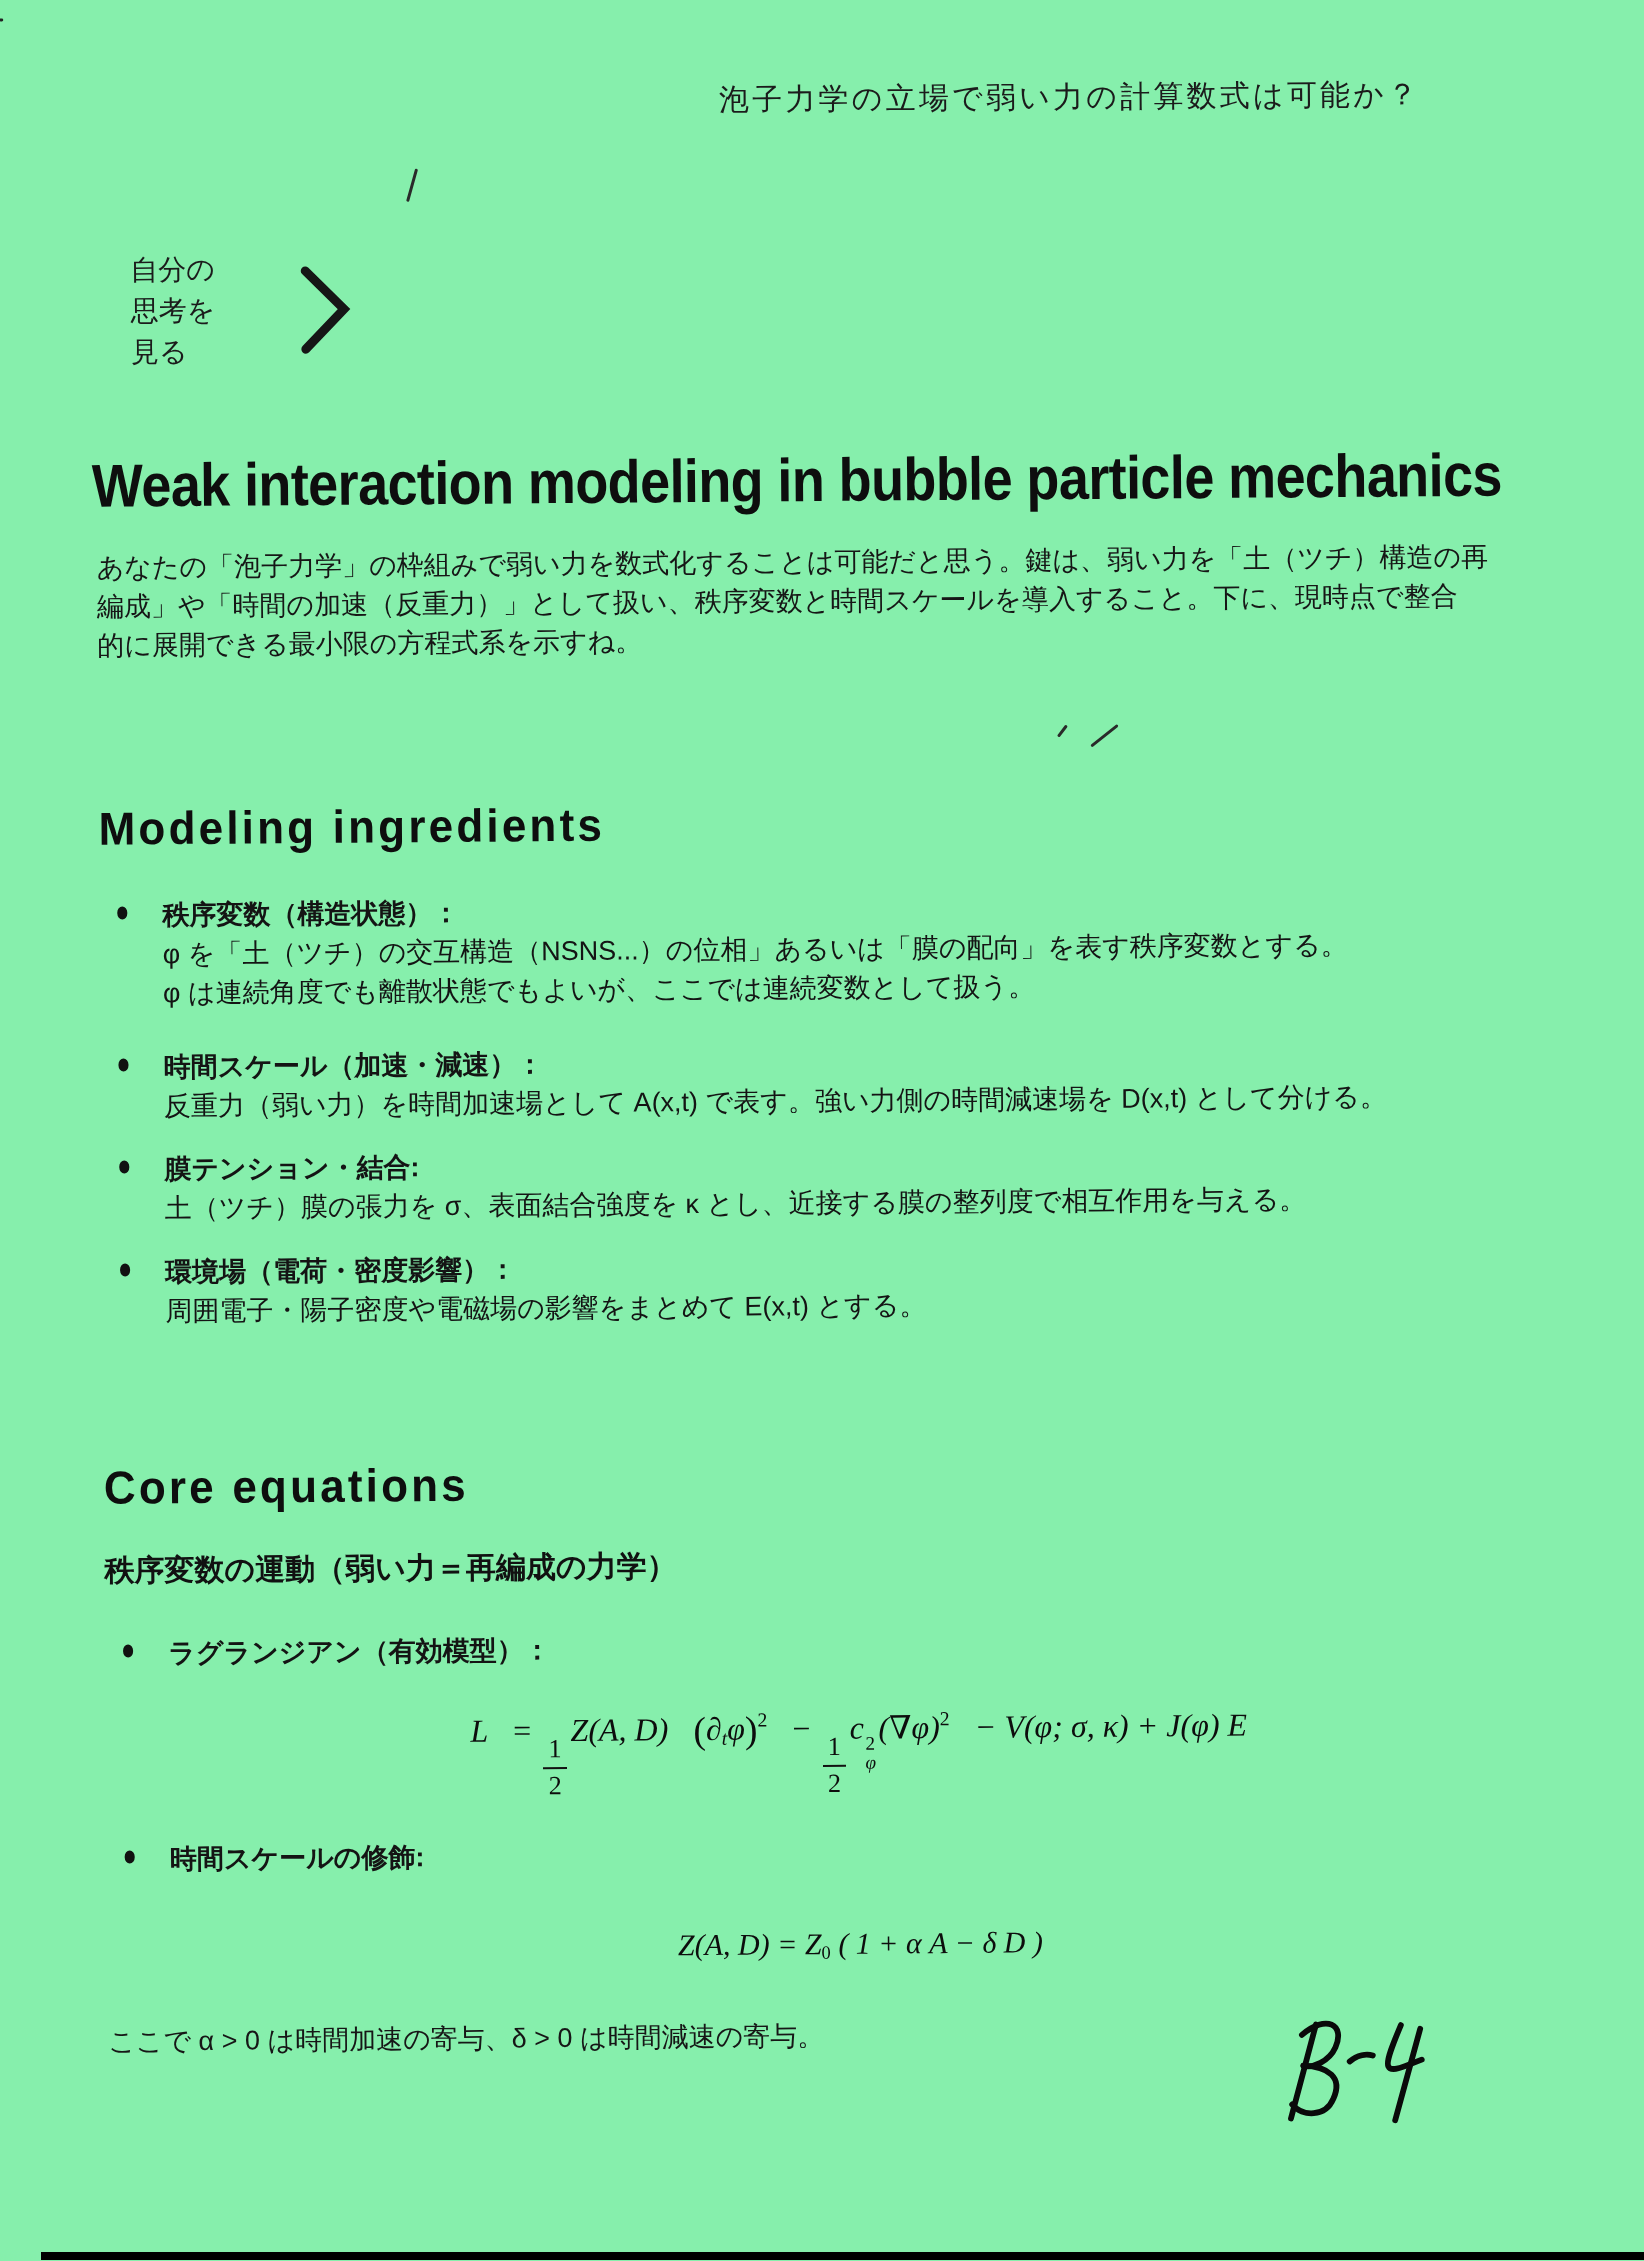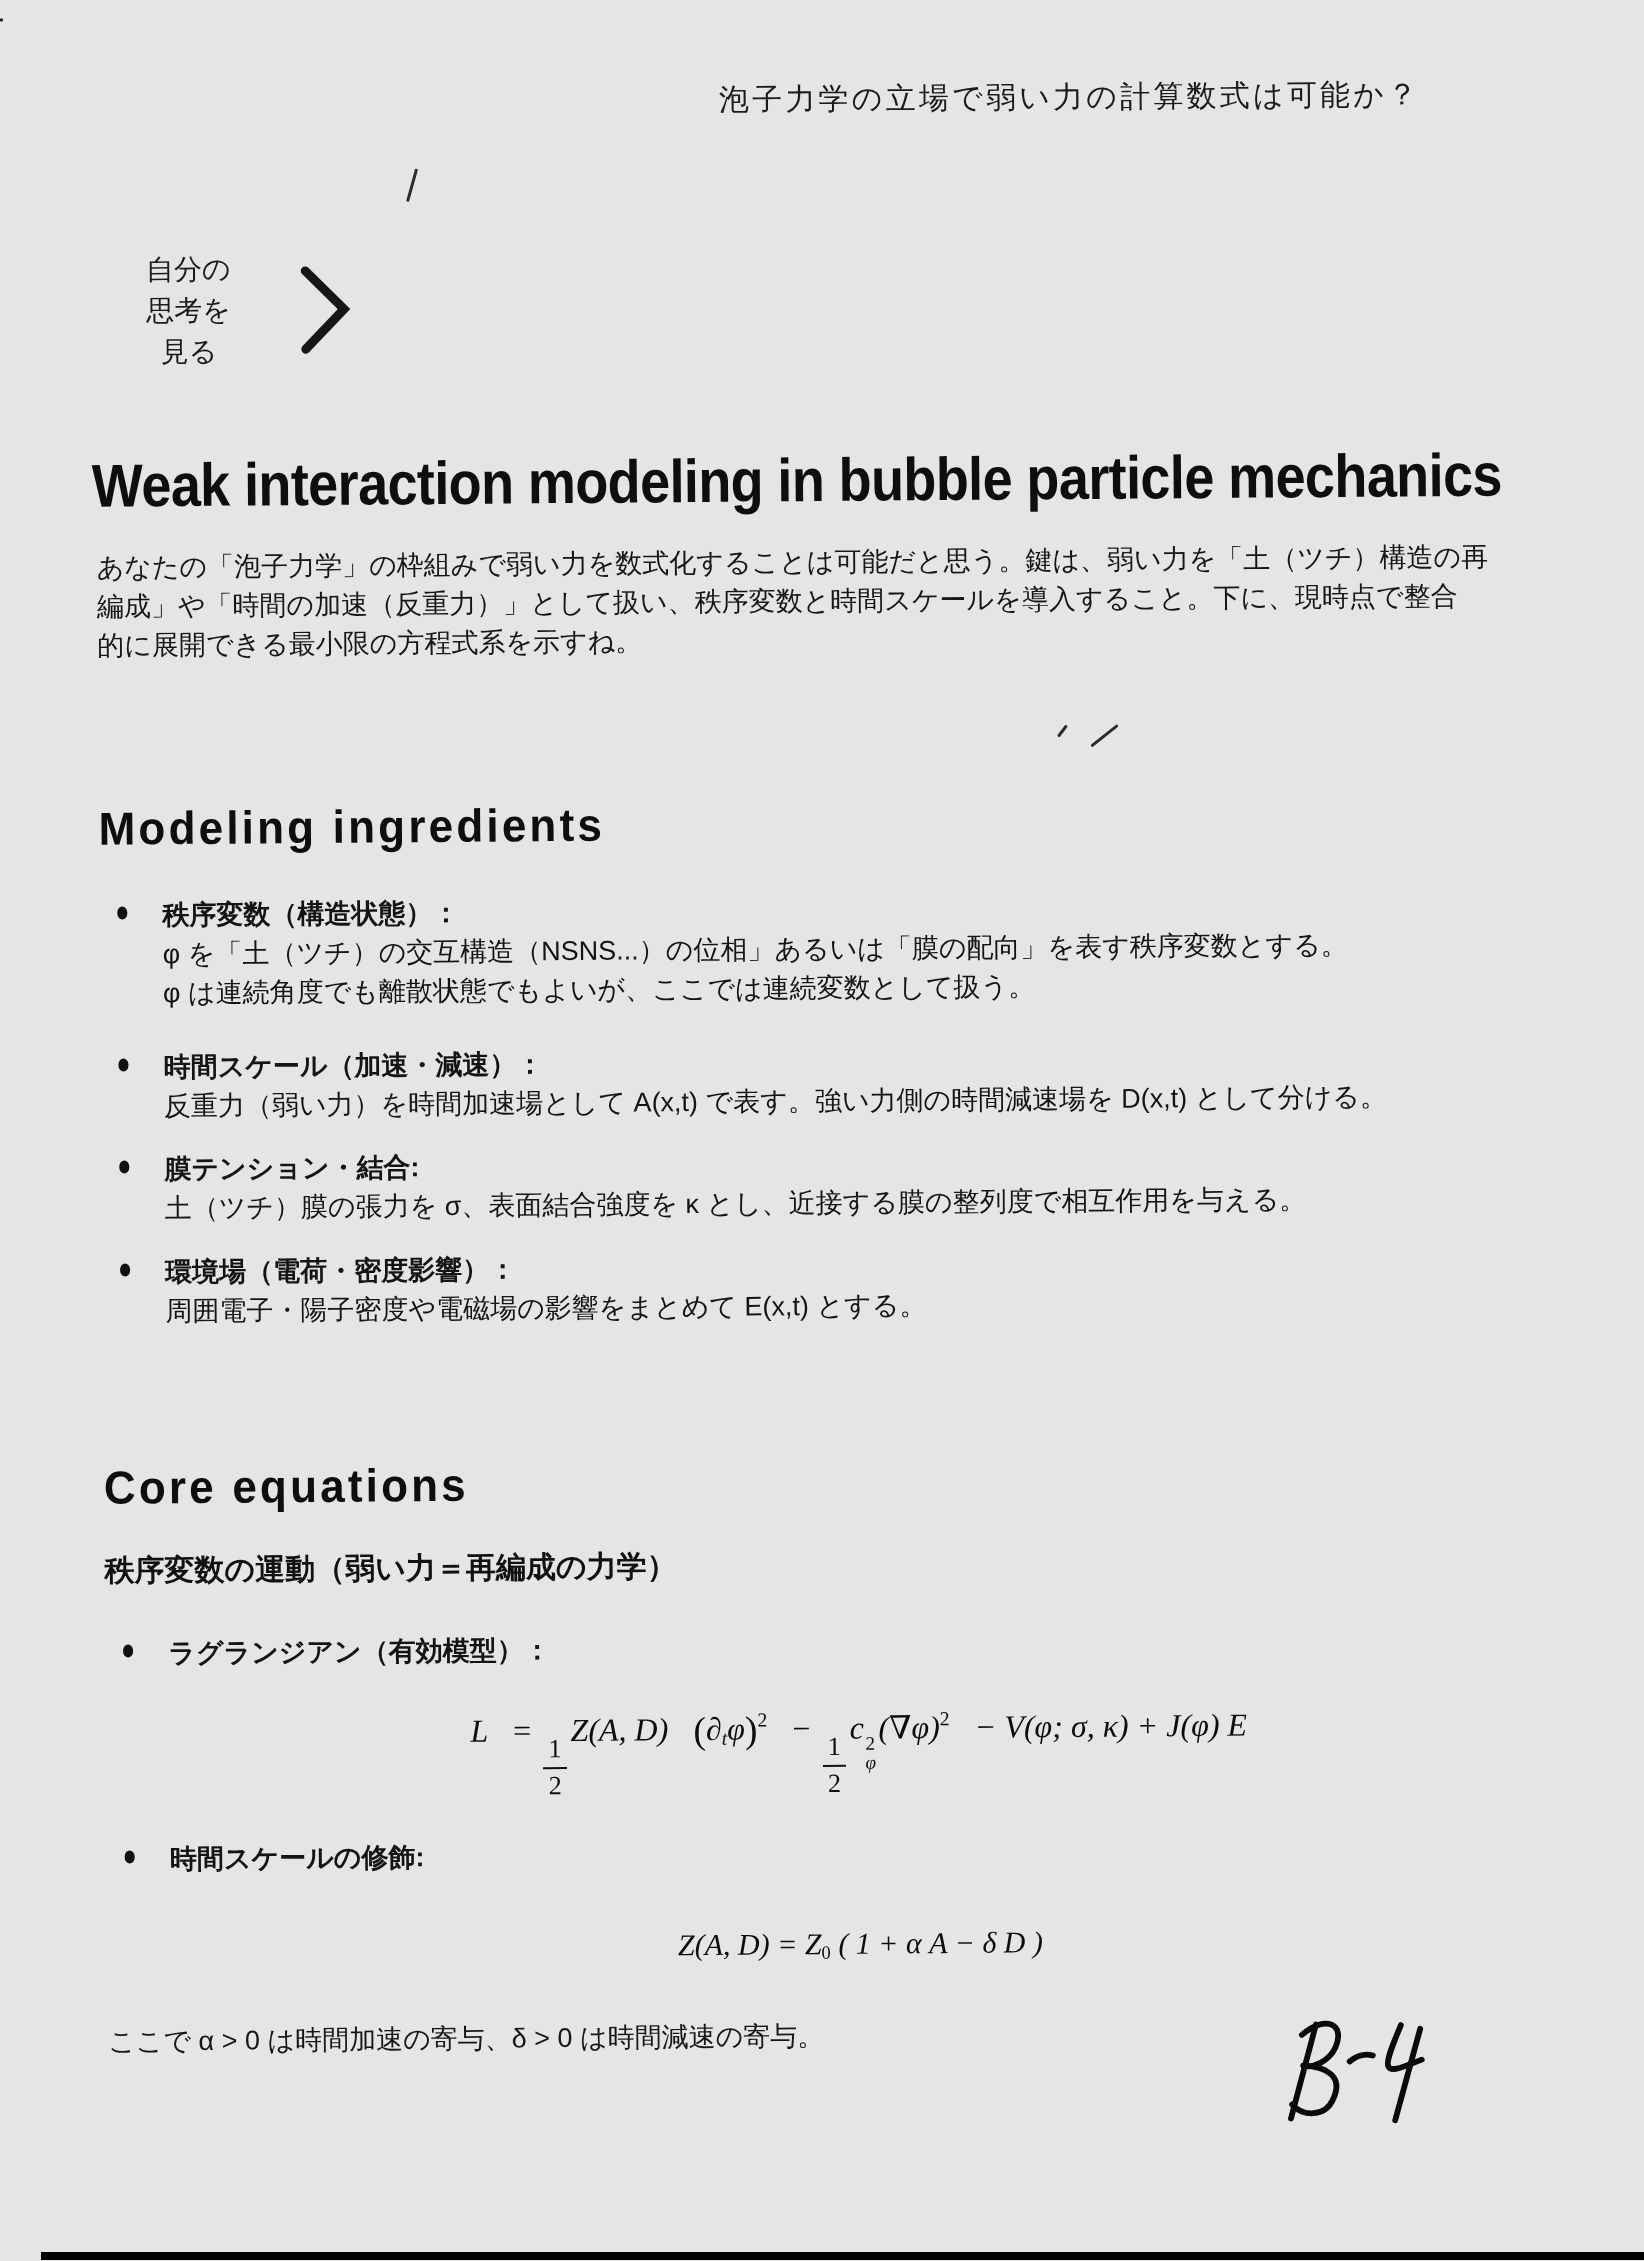--- a/index.html
+++ b/index.html
@@ -2,29 +2,29 @@
 <html style="font-size:10.3px"><head>
 <meta charset="utf-8">
 <style>
   html,body{margin:0;padding:0;}
   body{
     width:1644px;height:2261px;position:relative;overflow:hidden;
     background:#ffffff;color:#141414;
     font-family:"Liberation Sans","DejaVu Sans",sans-serif;
     -webkit-font-smoothing:antialiased;
   }
-  .page{position:absolute;inset:0;background:#e5e5e5;}
+  .page{position:absolute;inset:0;background:#86efac;}
   .tilt{position:absolute;inset:0;transform:rotate(-0.45deg);transform-origin:822px 1128px;}
 
   .abs{position:absolute;}
   .nowrap{white-space:nowrap;}
 
   .header-q{left:727px;top:79px;font-size:30px;letter-spacing:3.2px;color:#1b1b1b;}
 
-  .margin-note{left:137px;top:244px;width:116px;text-align:center;
+  .margin-note{left:137px;top:244px;width:116px;
     font-size:28px;line-height:41px;color:#1b1b1b;}
 
   .chevron{left:303px;top:260px;}
 
   .title{left:97px;top:445px;width:1515px;}
   .title-inner{display:inline-block;transform:scaleY(1.12);transform-origin:top left;
     font-size:54px;font-weight:700;letter-spacing:-0.6px;color:#0e0e0e;white-space:nowrap;}
 
   .intro{left:101px;top:543px;width:1496px;font-size:27px;line-height:39px;color:#161616;}
   .intro div{white-space:nowrap;}

